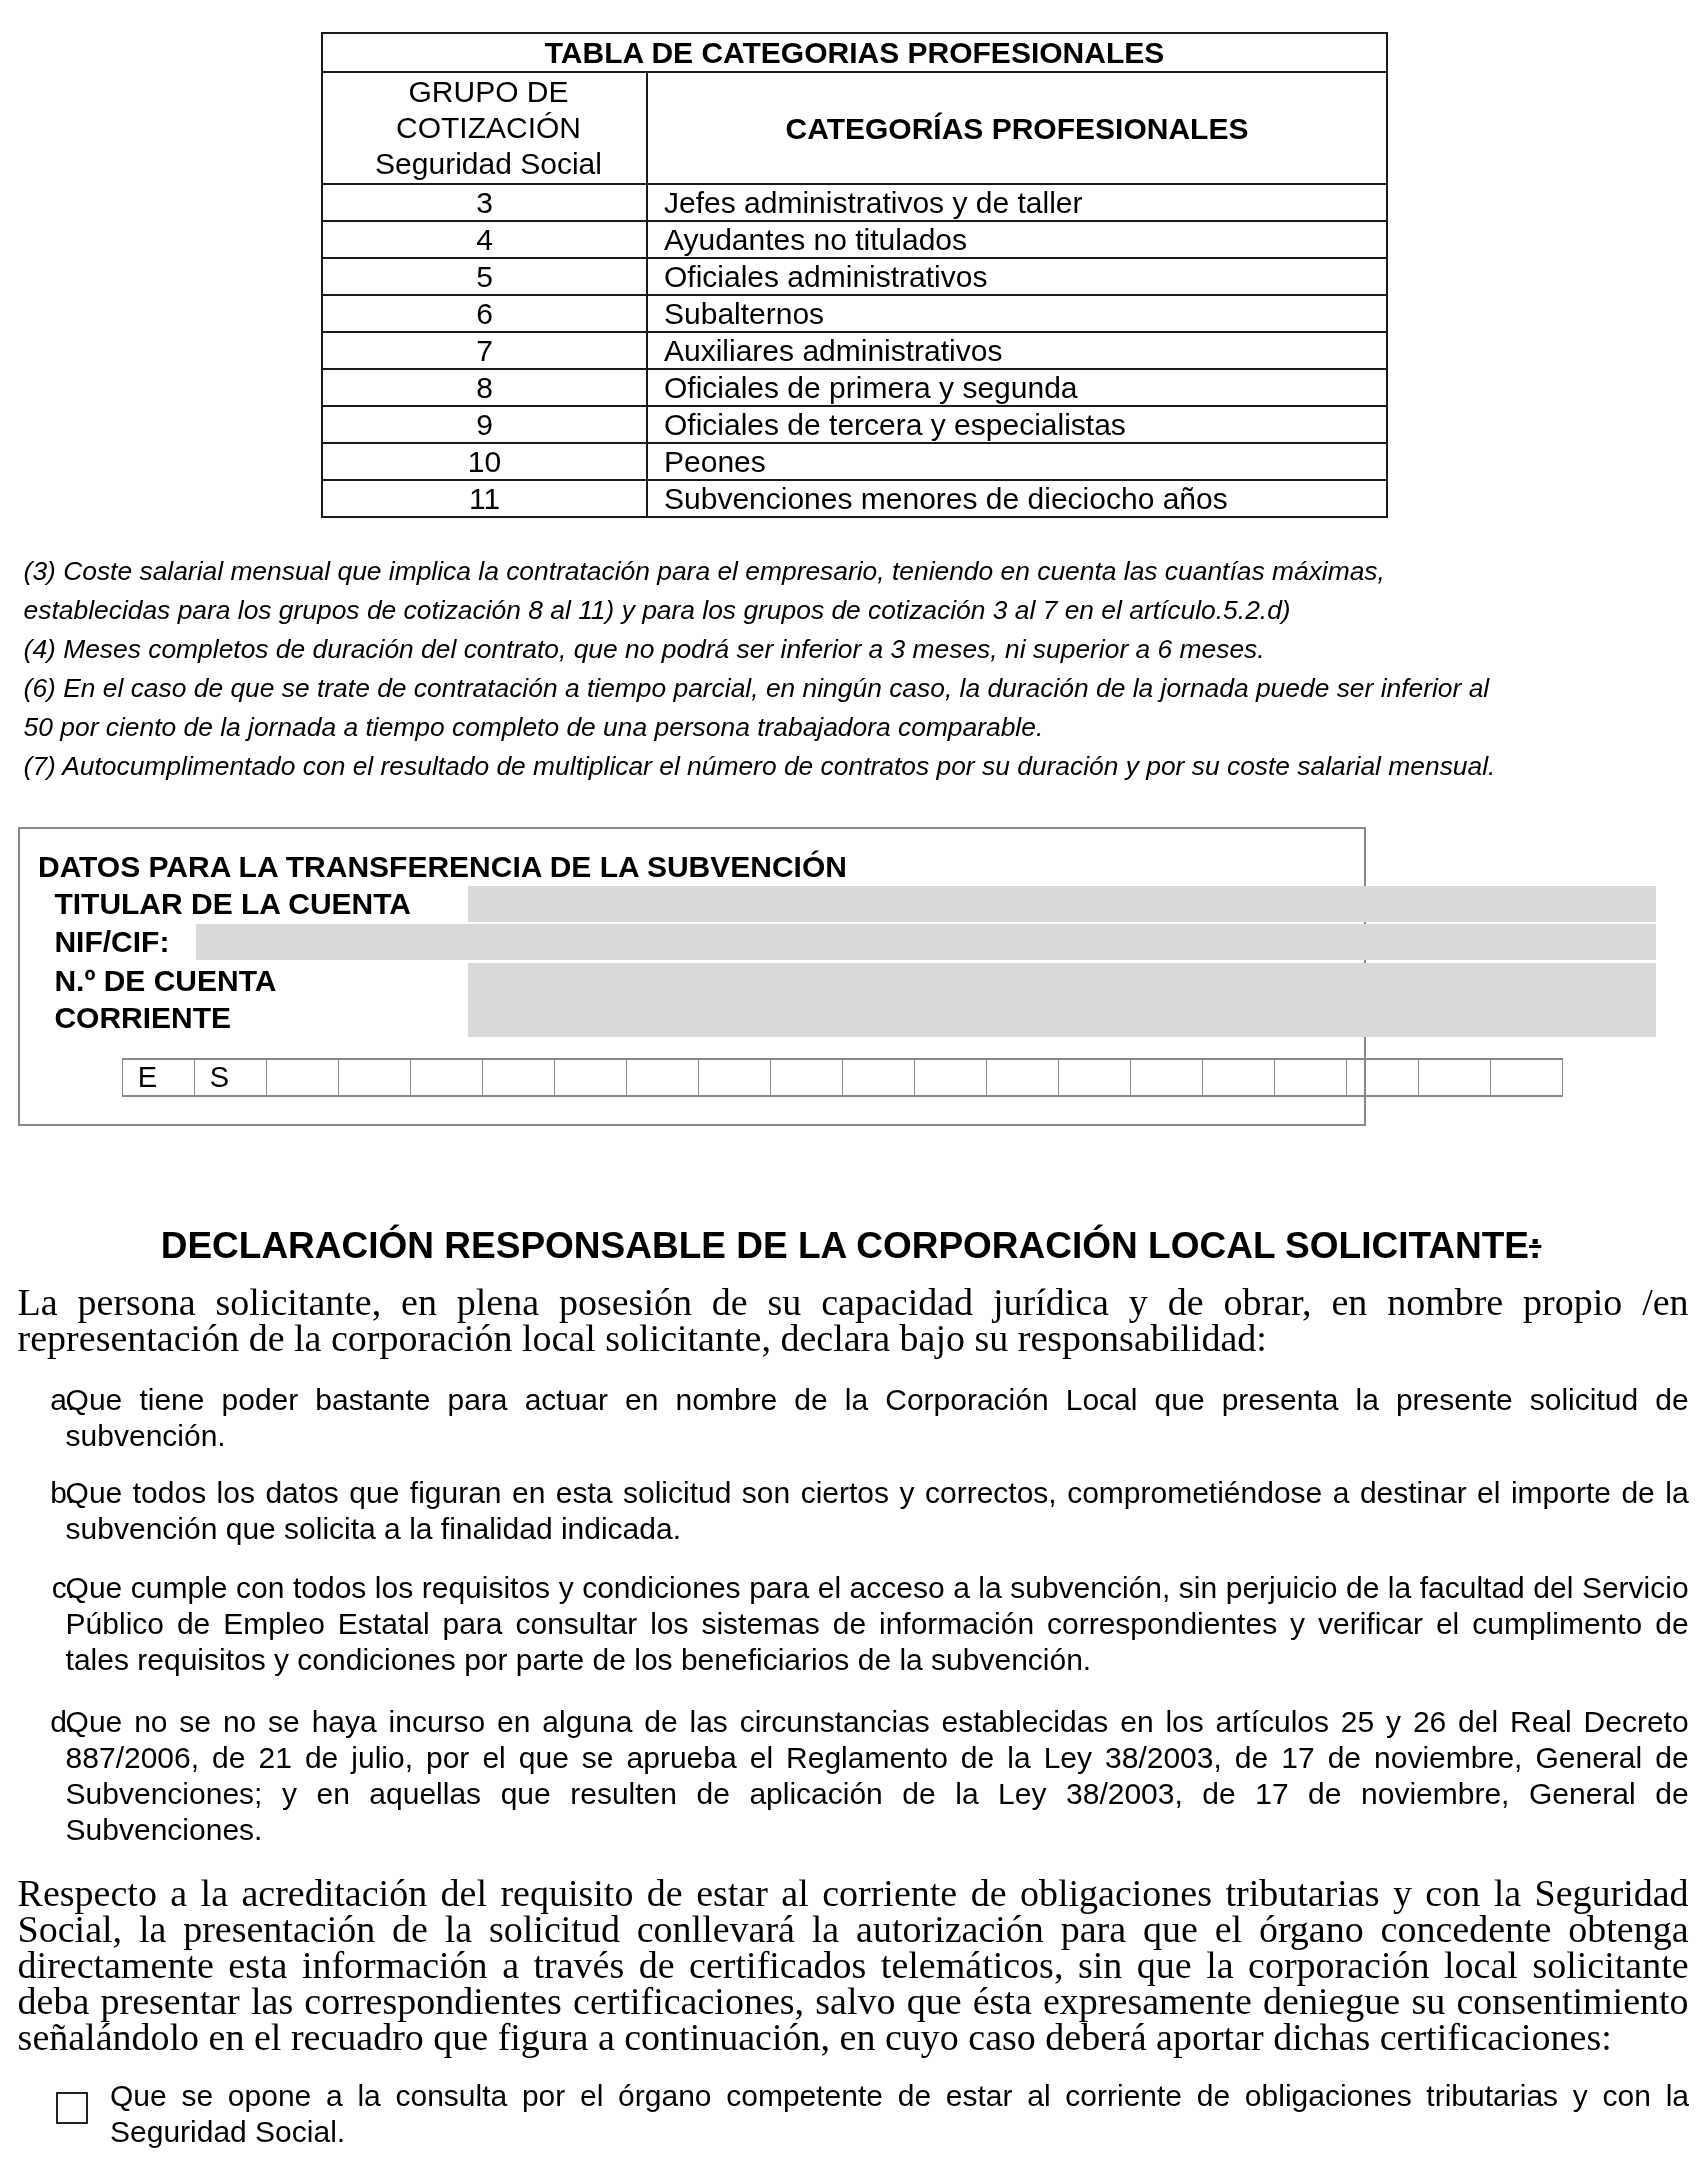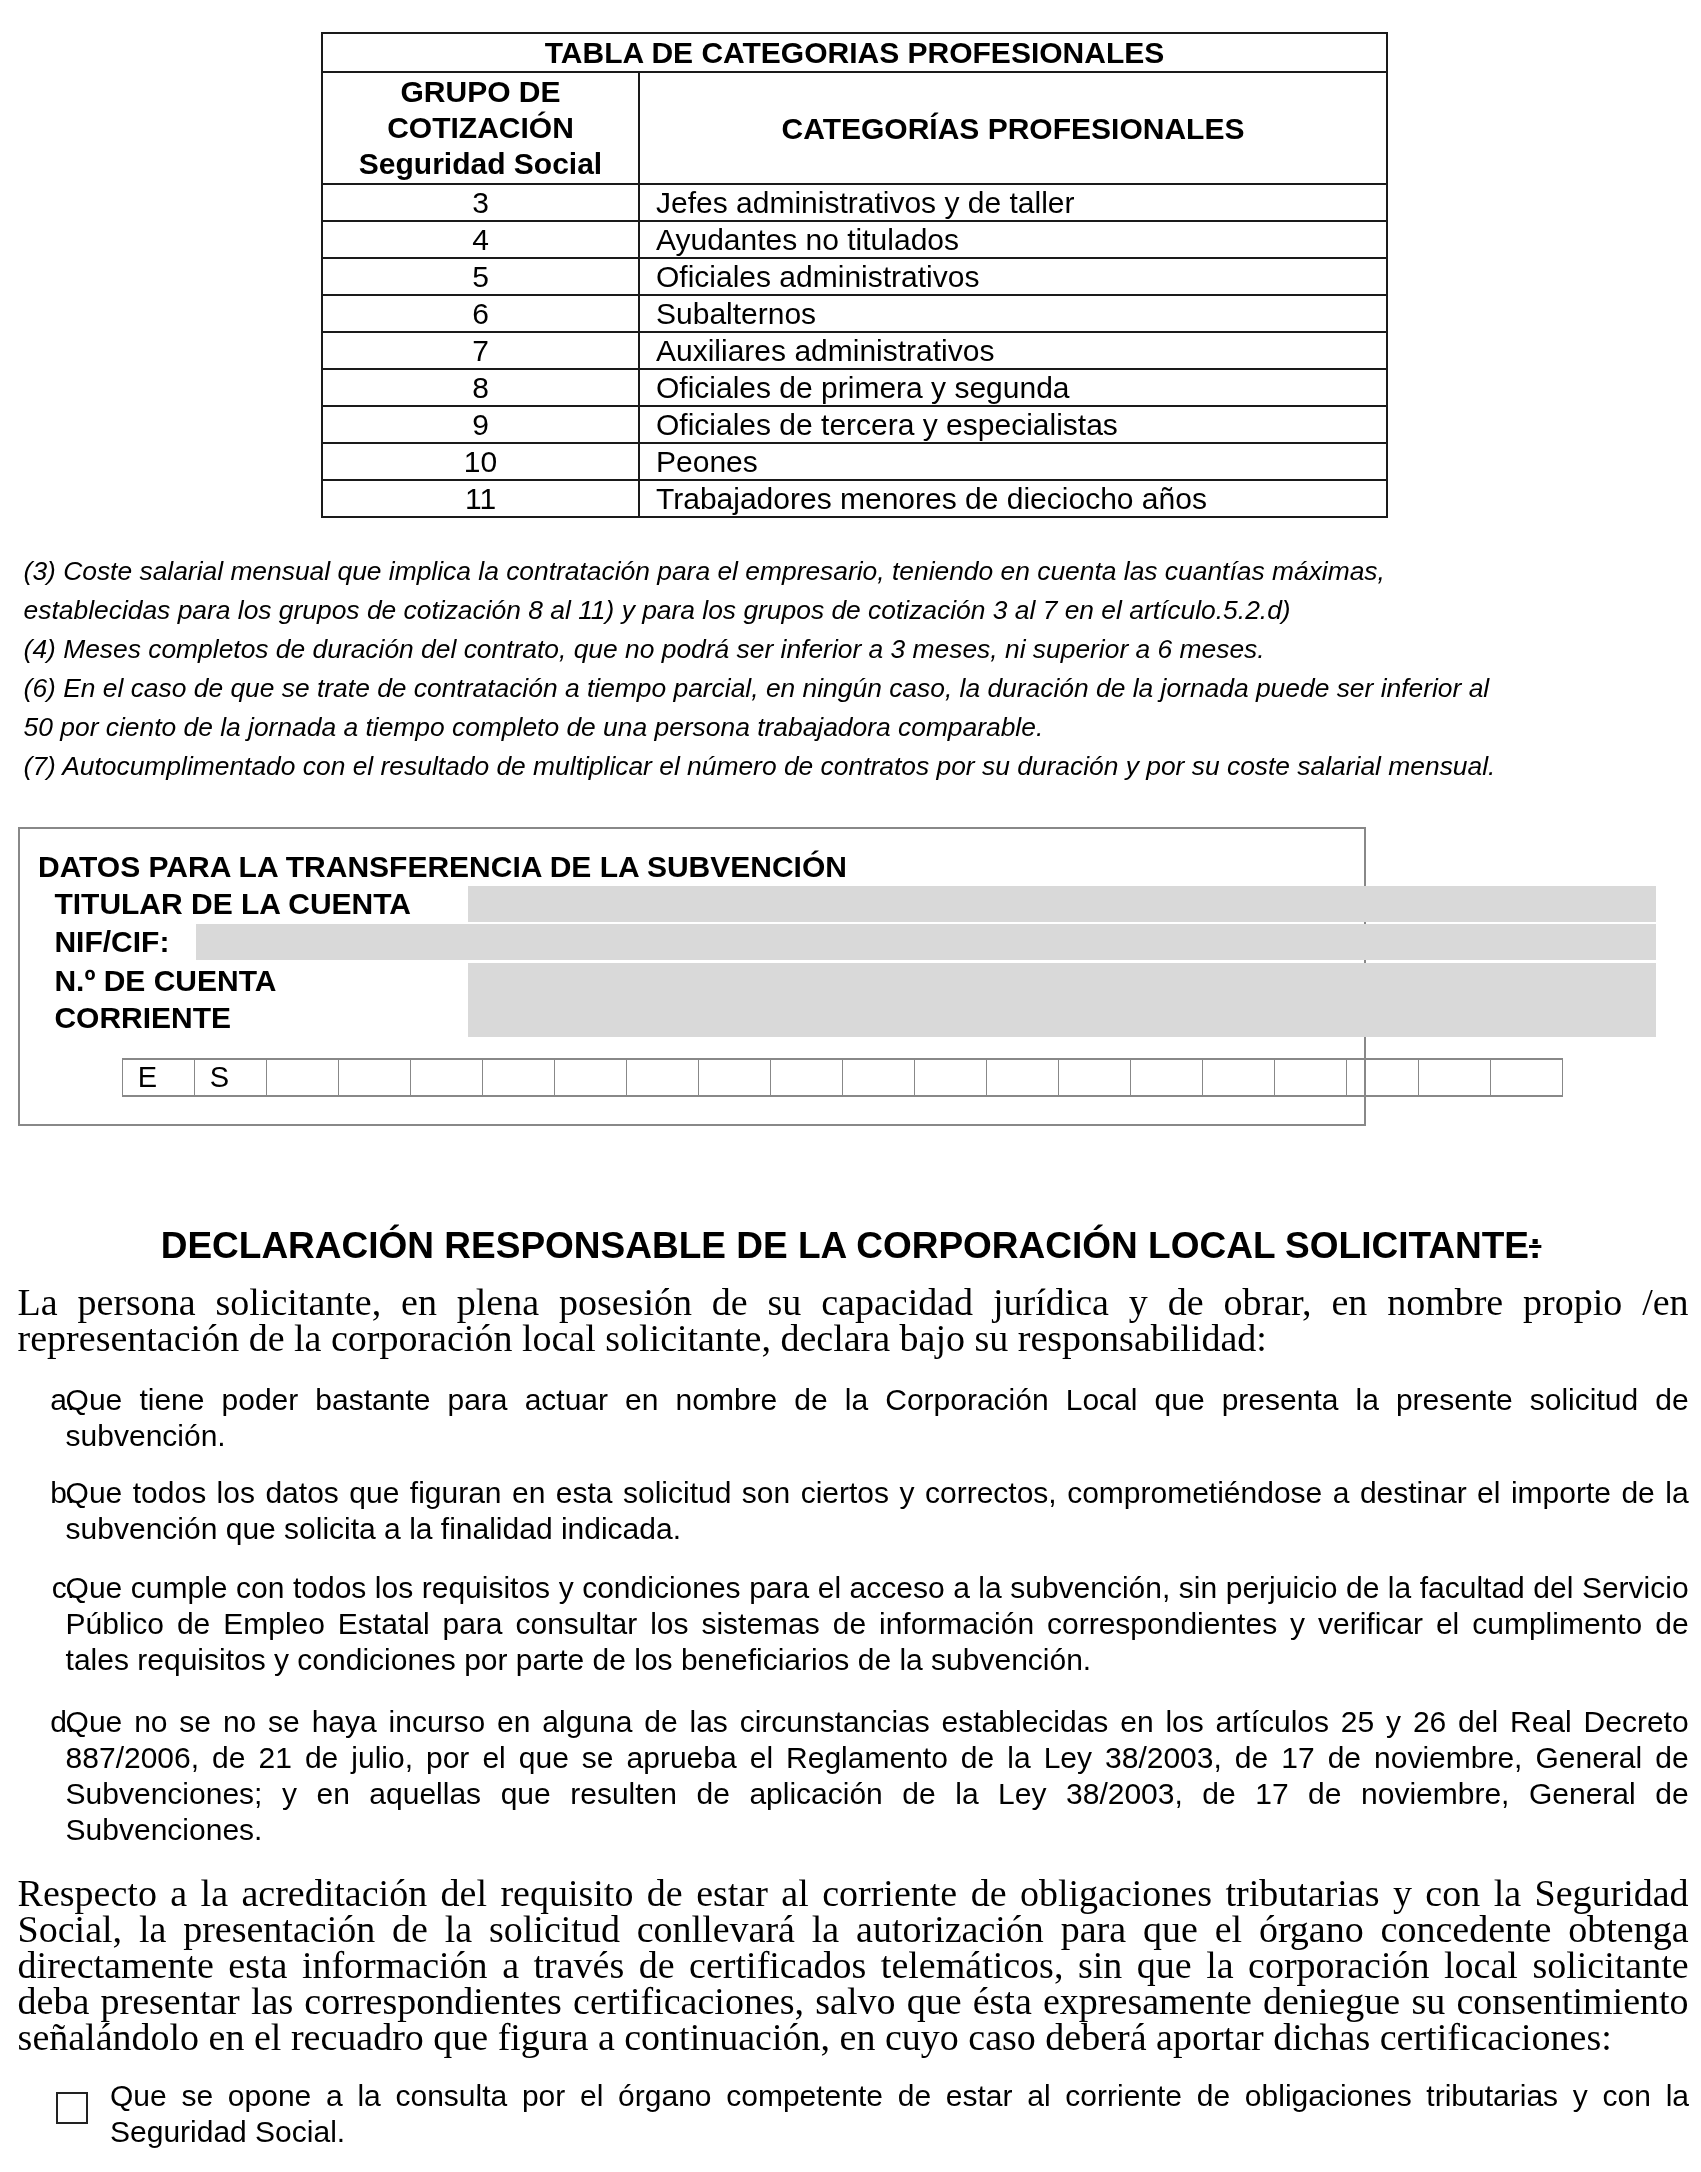--- a/index.html
+++ b/index.html
@@ -7,21 +7,21 @@
     width: 1702px; height: 2172px; position: relative; overflow: hidden;
     font-family: "Liberation Sans", sans-serif; color: #000;
   }
   
   .cat-table {
     position: absolute; left: 321px; top: 12px; width: 1067px;
     border-collapse: collapse; font-size: 30px; line-height: 35px; margin-top: 20px;
   }
   .cat-table td, .cat-table th { border: 2.4px solid #1a1a1a; padding: 0; }
   .cat-table .title-cell { text-align: center; font-weight: bold; height: 37px; }
-  .cat-table .head-left { width: 315px; text-align: center; font-weight: bold; line-height: 36px; height: 110px; }
+  .cat-table .head-left { width: 315px; text-align: center; font-weight: normal; line-height: 36px; height: 110px; padding-left: 8px; }
   .cat-table .head-right { text-align: center; font-weight: bold; vertical-align: middle; }
   .cat-table .grp { text-align: center; height: 35px; }
   .cat-table .cat { padding-left: 16px; border-radius: 8px; }
 
   
   .notes {
     position: absolute; left: 17.6px; top: 549px; width: 1673px;
     font-style: italic; font-size: 26.4px; line-height: 33px;
   }
   .notes p { margin: 6px; }
@@ -108,21 +108,21 @@
   <tr>
         <td class="grp">9</td>
         <td class="cat">Oficiales de tercera y especialistas</td>
       </tr>
   <tr>
         <td class="grp">10</td>
         <td class="cat">Peones</td>
       </tr>
   <tr>
         <td class="grp">11</td>
-        <td class="cat">Trabajadores menores de dieciocho años</td>
+        <td class="cat">Subvenciones menores de dieciocho años</td>
       </tr>
 </tbody>
   </table>
 
 <div class="notes">
   <p>(3) Coste salarial mensual que implica la contratación para el empresario, teniendo en cuenta las cuantías máximas,</p>
   <p>establecidas para los grupos de cotización 8 al 11) y para los grupos de cotización 3 al 7 en el artículo.5.2.d)</p>
   <p>(4) Meses completos de duración del contrato, que no podrá ser inferior a 3 meses, ni superior a 6 meses.</p>
   <p>(6) En el caso de que se trate de contratación a tiempo parcial, en ningún caso, la duración de la jornada puede ser inferior al</p>
   <p>50 por ciento de la jornada a tiempo completo de una persona trabajadora comparable.</p>

